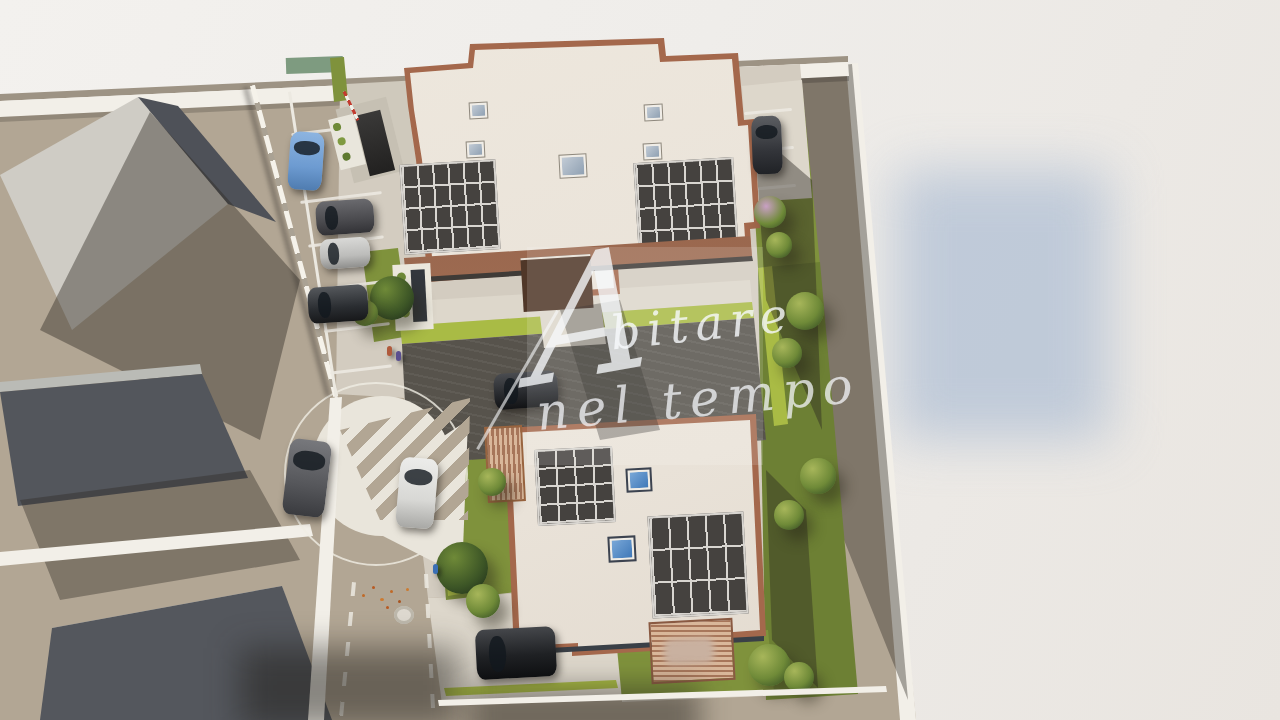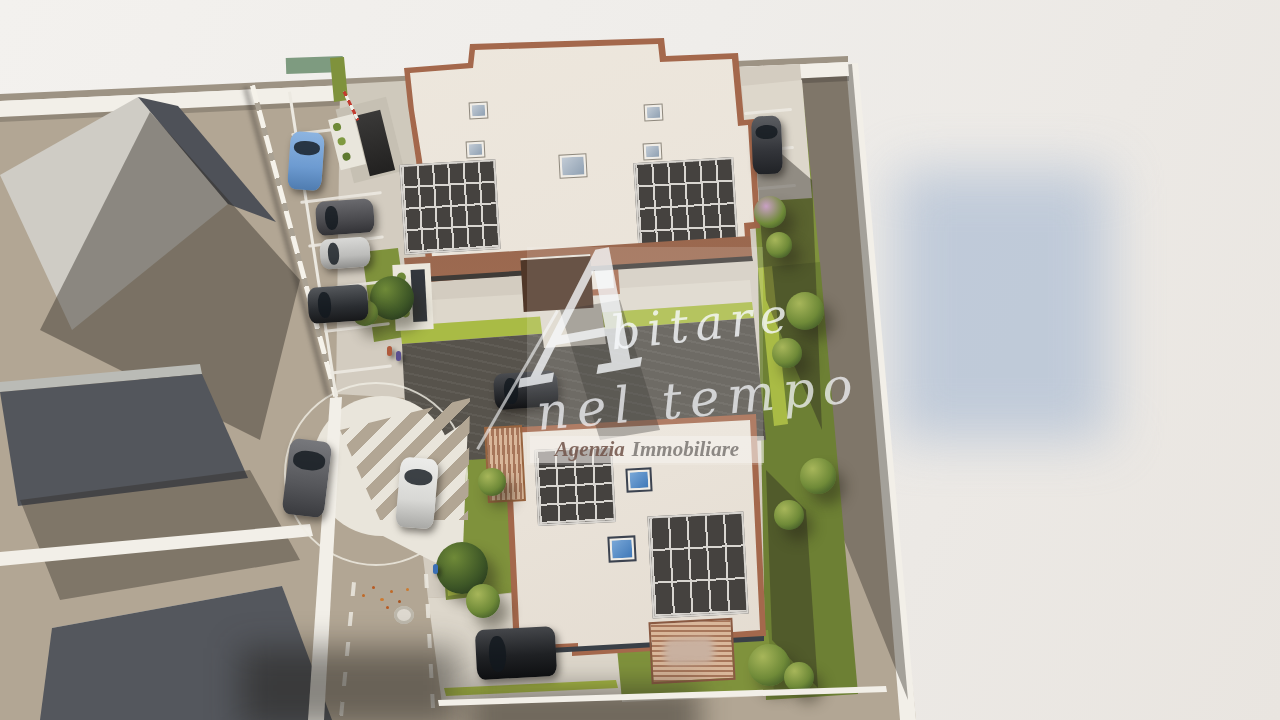--- a/index.html
+++ b/index.html
@@ -212,19 +212,14 @@
   <div class="person" style="left:396px;top:351px;background:#5a4f8f;"></div>
   <div class="person" style="left:433px;top:564px;background:#3a6fb5;"></div>
 
   <div class="abs" style="clip-path:polygon(438px 700px,886px 686px,887px 692px,439px 706px);background:var(--wallWhite);"></div>
 
   <div class="px" style="left:527px;top:247px;width:236px;height:218px;background:rgba(255,255,255,.14);"></div>
   <div class="wm" style="left:530px;top:232px;font-size:168px;line-height:1;transform:rotate(-10deg) skewX(-10deg);color:rgba(246,248,251,.78);">A</div>
   <div class="px" style="left:516px;top:300px;width:3px;height:160px;background:rgba(248,250,252,.6);transform:rotate(30deg);"></div>
   <div class="wm" style="left:610px;top:296px;font-size:47px;letter-spacing:7px;transform:rotate(-6deg);color:rgba(248,250,252,.8);">bitare</div>
   <div class="wm" style="left:536px;top:370px;font-size:50px;letter-spacing:8px;transform:rotate(-5deg);color:rgba(244,246,250,.75);">nel tempo</div>
-  <div class="px" style="left:530px;top:436px;width:234px;height:27px;background:rgba(245,243,238,.55);display:flex;align-items:center;justify-content:center;gap:7px;
-              font-family:'Liberation Serif','DejaVu Serif',serif;font-style:italic;font-weight:bold;font-size:21px;">
-    <span style="color:rgba(112,82,72,.85);">Agenzia</span>
-    <span style="color:rgba(122,118,114,.85);">Immobiliare</span>
-  </div>
 
 </div>
 
 </body></html>

